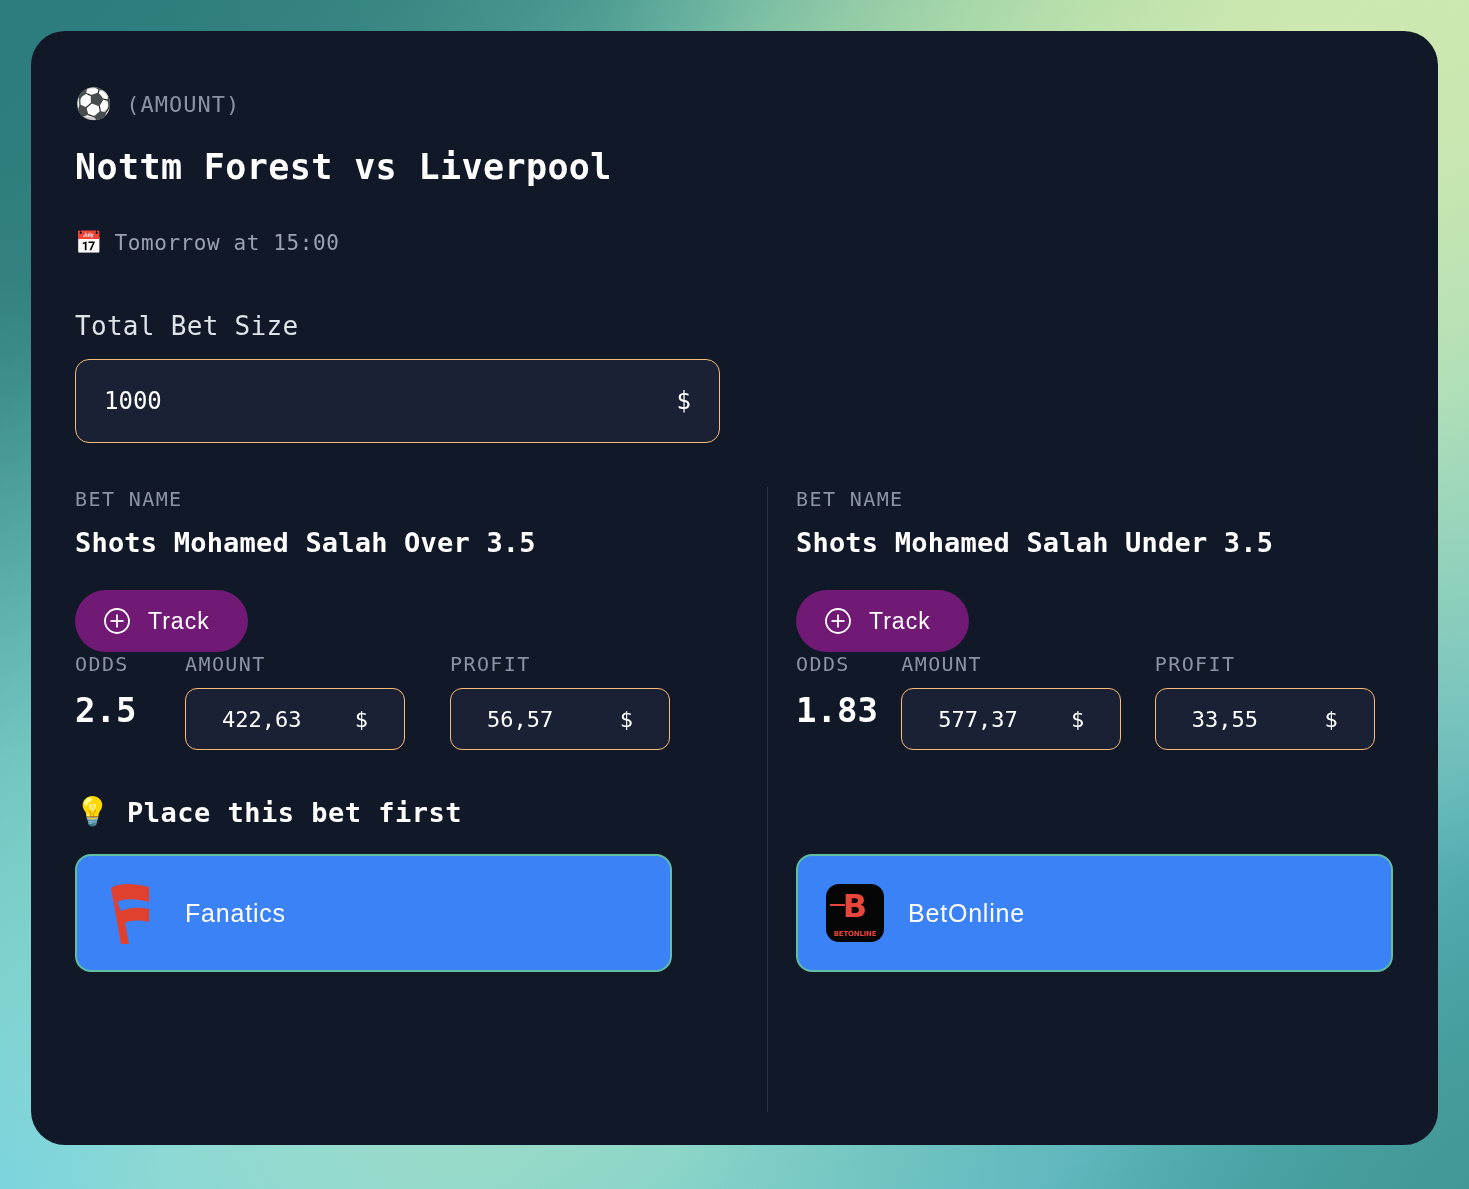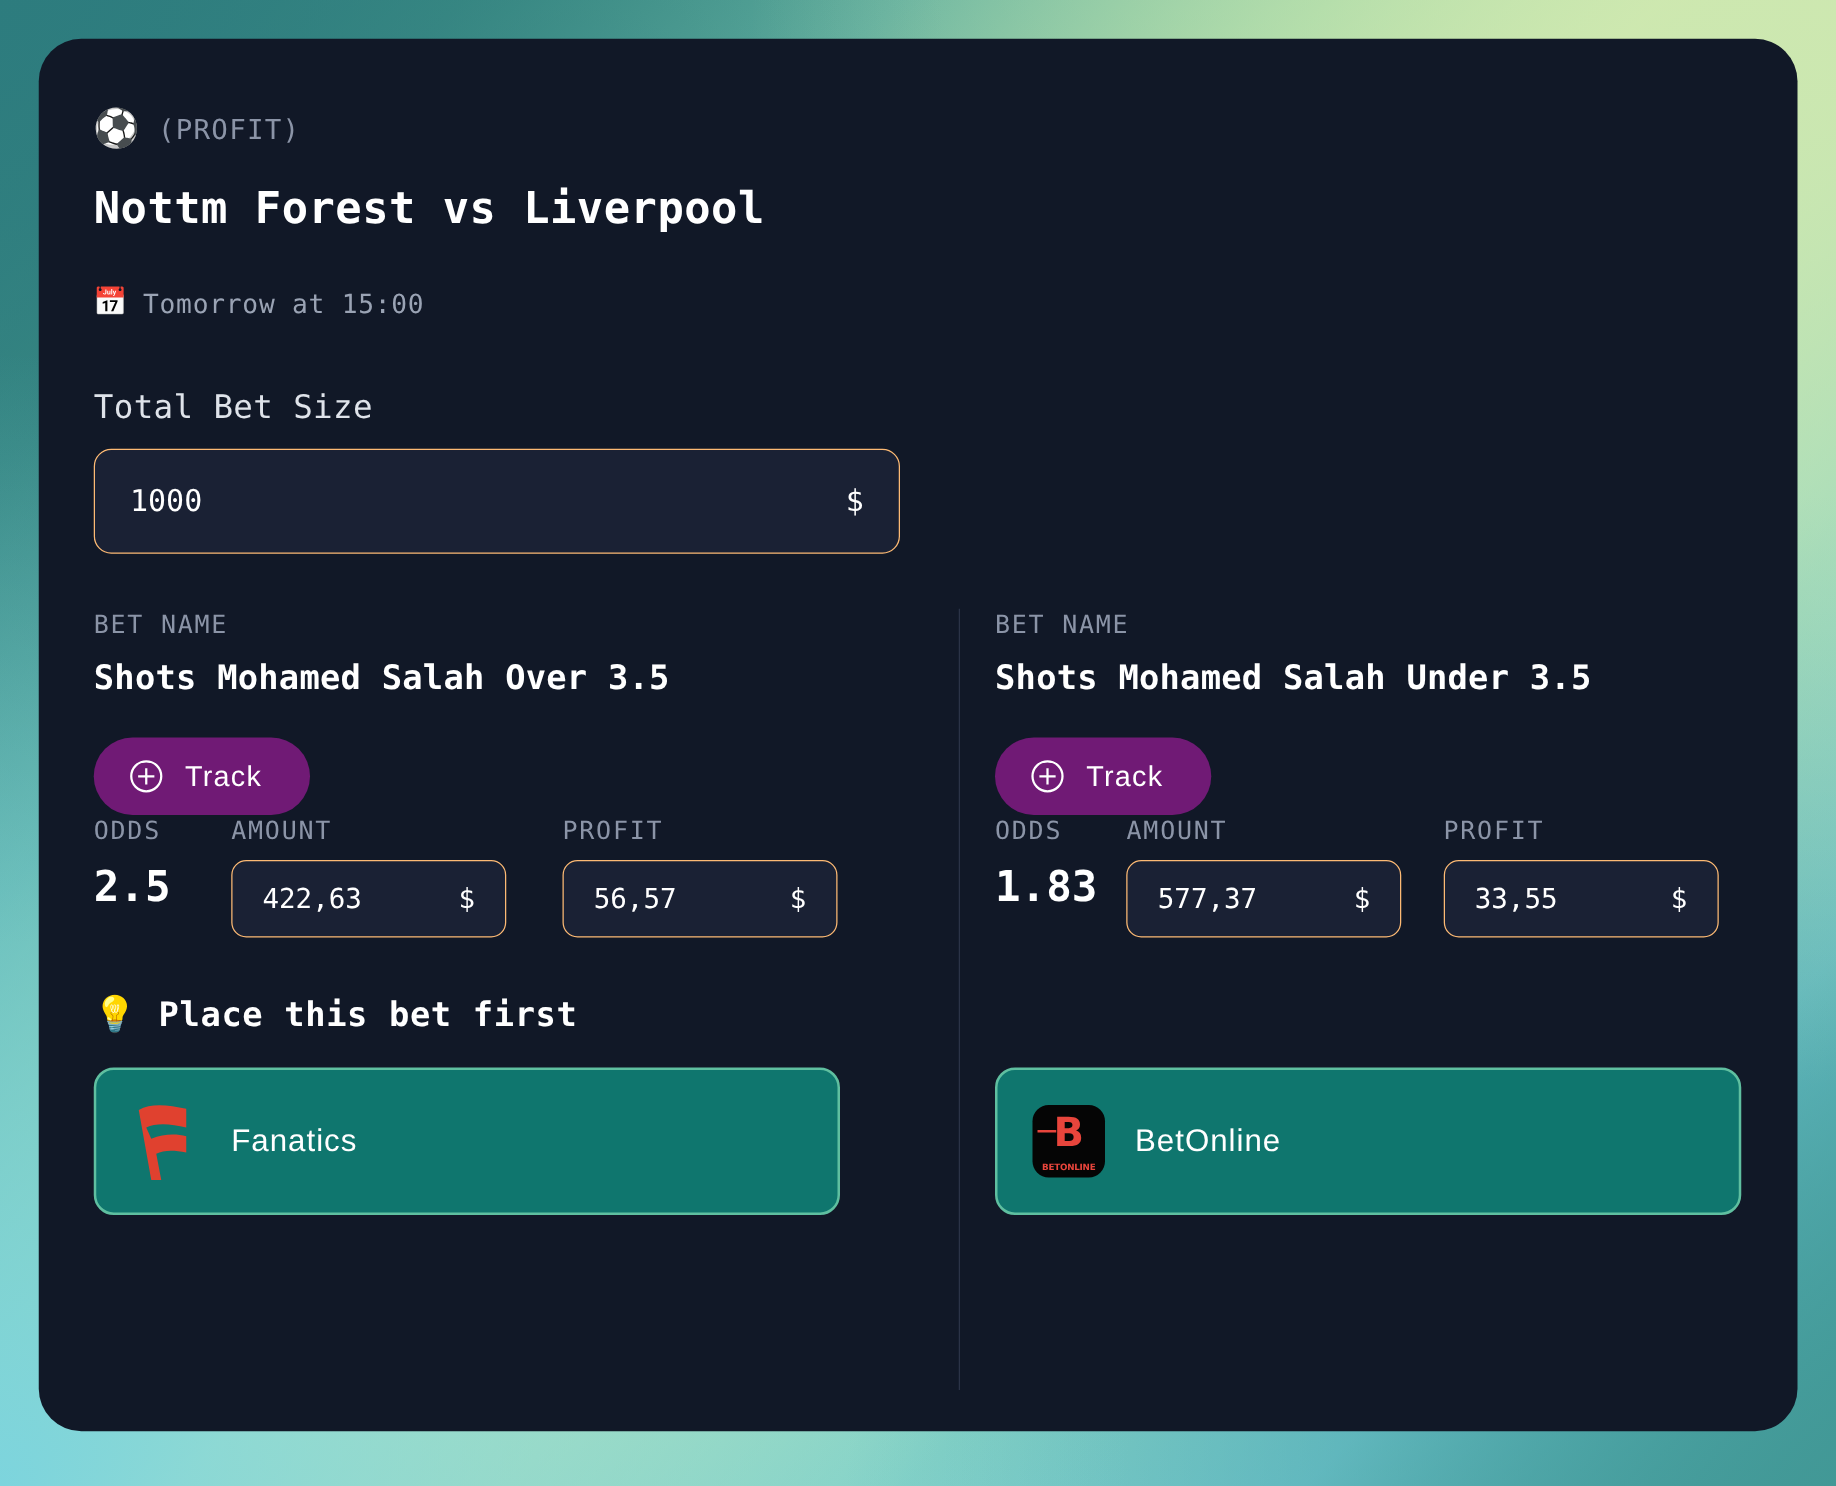--- a/index.html
+++ b/index.html
@@ -192,21 +192,21 @@
     margin-top: 14px;
     font-size: 34px;
     font-weight: bold;
     color: #ffffff;
   }
 
   .small-input {
     margin-top: 12px;
     width: 220px;
     height: 62px;
-    padding: 0 24px;
+    padding: 0 36px;
     font-size: 22px;
     border-radius: 12px;
   }
 
   
   .hint-line {
     margin-top: 40px;
     display: flex;
     align-items: center;
     gap: 17px;
@@ -219,21 +219,21 @@
     color: #ffffff;
     letter-spacing: 0.5px;
   }
   .hint-spacer { height: 44px; margin-top: 40px; }
 
   
   .book-btn {
     margin-top: 20px;
     width: 597px;
     height: 118px;
-    background: #0f766e;
+    background: #3b82f6;
     border: 2px solid #5fbfa0;
     border-radius: 16px;
     display: flex;
     align-items: center;
     gap: 24px;
     padding: 0 28px;
     cursor: pointer;
   }
   .book-btn-right { width: 597px; }
   .book-name {
@@ -286,21 +286,21 @@
     line-height: 8px;
   }
 </style>
 </head>
 <body>
 
 <div class="card">
 
   <div class="league-line">
     <span class="league-emoji">⚽</span>
-    <span class="league-sport">(PROFIT)</span>
+    <span class="league-sport">(AMOUNT)</span>
   </div>
 
   <div class="match-title">Nottm Forest vs Liverpool</div>
 
   <div class="match-time-line">
     <span class="cal-emoji">📅</span>
     <span class="match-time">Tomorrow at 15:00</span>
   </div>
 
   <div class="bet-size-label">Total Bet Size</div>

